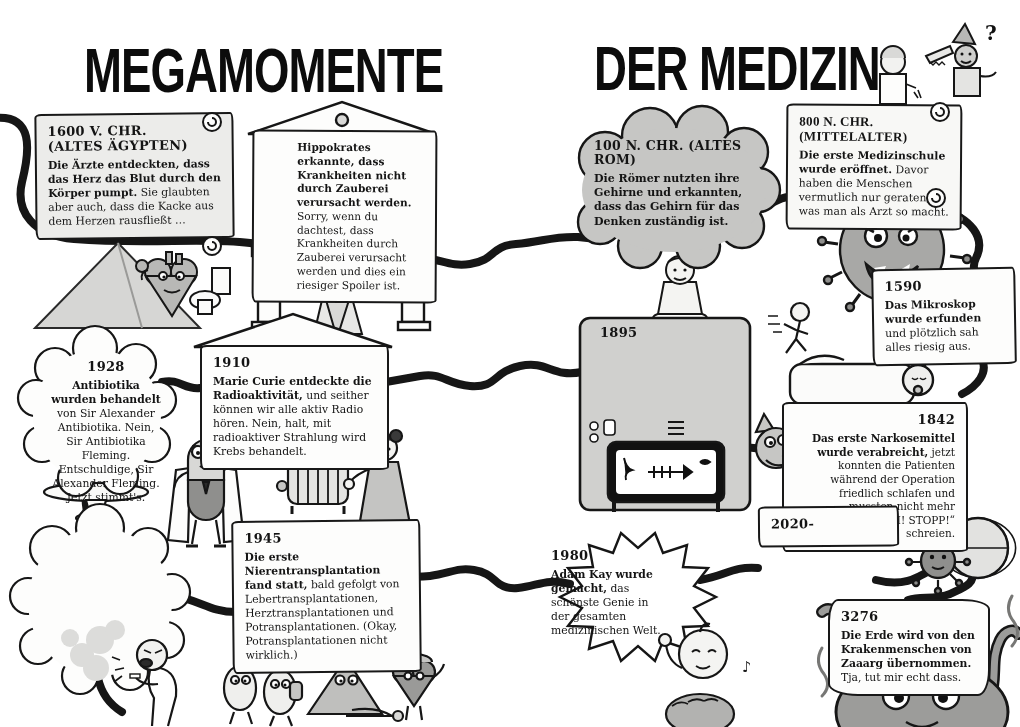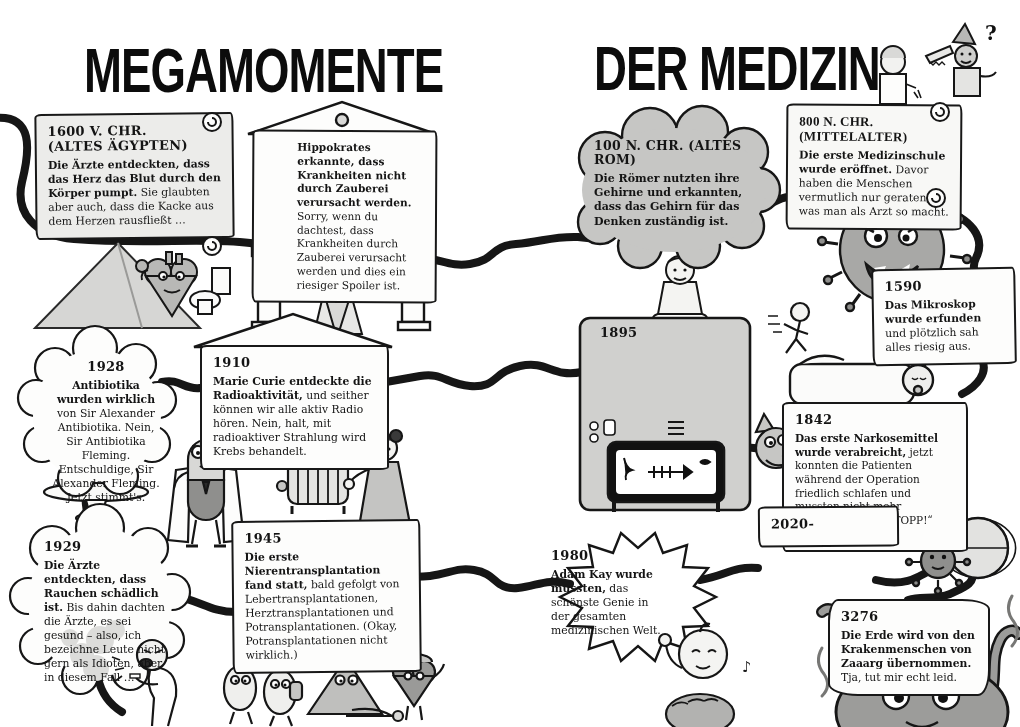--- a/index.html
+++ b/index.html
@@ -25,21 +25,21 @@
   #box-400 .ev-body{font-size:10.6px;margin-left:32px;}
   #box-100{left:594px;top:139px;width:160px;}
   #box-100 .ev-year{font-size:12.5px;}
   #box-100 .ev-body{font-weight:700;font-size:11px;}
   #box-800{left:786px;top:104px;width:150px;background:#f8f8f6;transform:rotate(.4deg);}
   #box-800 .ev-year{font-size:13px;font-family:Liberation Serif, serif;}
   #box-1590{left:872px;top:268px;width:118px;transform:rotate(-1deg);}
   #box-1928{left:50px;top:360px;width:112px;text-align:center;}
   #box-1910{left:200px;top:345px;width:163px;}
   #box-1895{left:600px;top:326px;width:146px;}
-  #box-1842{left:782px;top:402px;width:160px;}
+  #box-1842{left:782px;top:402px;width:160px;text-align:right;}
   #box-1842 .ev-body{font-size:10.5px;}
   #box-1929{left:44px;top:540px;width:122px;}
   #box-1954{left:232px;top:520px;width:163px;transform:rotate(-.6deg);}
   #box-1980{left:551px;top:549px;width:112px;}
   #box-2020{left:758px;top:506px;width:115px;transform:rotate(-.5deg);}
   #box-2185{left:828px;top:599px;width:136px;border-radius:10px 28px 12px 30px/22px 10px 26px 12px;border-width:2px;}
 </style>
 </head>
 <body>
 <div id="page">
@@ -424,60 +424,56 @@
   <div class="ev-body"><b class="lead">Die erste Medizinschule wurde eröffnet.</b> <span>Davor haben die Menschen vermutlich nur geraten, was man als Arzt so macht.</span></div>
 </div>
 
 <div class="ev framed" id="box-1590">
   <div class="ev-year"><span>1590</span></div>
   <div class="ev-body"><b class="lead">Das Mikroskop wurde erfunden</b> <span>und plötzlich sah alles riesig aus.</span></div>
 </div>
 
 <div class="ev" id="box-1928">
   <div class="ev-year"><span>1928</span></div>
-  <div class="ev-body"><b class="lead">Antibiotika wurden wirklich</b> <span>von Sir Alexander Antibiotika. Nein, Sir Antibiotika Fleming. Entschuldige, Sir Alexander Fleming. Jetzt stimmt's.</span></div>
+  <div class="ev-body"><b class="lead">Antibiotika wurden behandelt</b> <span>von Sir Alexander Antibiotika. Nein, Sir Antibiotika Fleming. Entschuldige, Sir Alexander Fleming. Jetzt stimmt's.</span></div>
 </div>
 
 <div class="ev framed" id="box-1910">
   <div class="ev-year"><span>1910</span></div>
   <div class="ev-body"><b class="lead">Marie Curie entdeckte die Radioaktivität,</b> <span>und seither können wir alle aktiv Radio hören. Nein, halt, mit radioaktiver Strahlung wird Krebs behandelt.</span></div>
 </div>
 
 <div class="ev" id="box-1895">
   <div class="ev-year"><span>1895</span></div>
 </div>
 
 <div class="ev framed" id="box-1842">
   <div class="ev-year"><span>1842</span></div>
   <div class="ev-body"><b class="lead">Das erste Narkosemittel wurde verabreicht,</b> <span>jetzt konnten die Patienten während der Operation friedlich schlafen und mussten nicht mehr „AAAAAAAAGH! STOPP!“ schreien.</span></div>
 </div>
 
-<div class="ev" id="box-1929">
-  <div class="ev-year"><span>1929</span></div>
-  <div class="ev-body"><b class="lead">Die Ärzte entdeckten, dass Rauchen schädlich ist.</b> <span>Bis dahin dachten die Ärzte, es sei gesund – also, ich bezeichne Leute nicht gern als Idioten, aber in diesem Fall …</span></div>
-</div>
 
 <div class="ev framed" id="box-1954">
   <div class="ev-year"><span>1945</span></div>
   <div class="ev-body"><b class="lead">Die erste Nierentransplantation fand statt,</b> <span>bald gefolgt von Lebertransplantationen, Herztransplantationen und Potransplantationen. (Okay, Potransplantationen nicht wirklich.)</span></div>
 </div>
 
 <div class="ev" id="box-1980">
   <div class="ev-year"><span>1980</span></div>
-  <div class="ev-body"><b class="lead">Adam Kay wurde mussten,</b> <span>das schönste Genie in der gesamten medizinischen Welt.</span></div>
+  <div class="ev-body"><b class="lead">Adam Kay wurde gemacht,</b> <span>das schönste Genie in der gesamten medizinischen Welt.</span></div>
 </div>
 
 <div class="ev framed" id="box-2020">
   <div class="ev-year"><span>2020-</span></div>
   <div class="ev-body"> <span></span></div>
 </div>
 
 <div class="ev framed" id="box-2185">
   <div class="ev-year"><span>3276</span></div>
-  <div class="ev-body"><b class="lead">Die Erde wird von den Krakenmenschen von Zaaarg übernommen.</b> <span>Tja, tut mir echt leid.</span></div>
+  <div class="ev-body"><b class="lead">Die Erde wird von den Krakenmenschen von Zaaarg übernommen.</b> <span>Tja, tut mir echt dass.</span></div>
 </div>
 
 <svg id="overlay-art" width="1020" height="727" viewBox="0 0 1020 727">
   <g stroke="#161616" stroke-width="2" fill="#fdfdfc">
     <circle cx="212" cy="122" r="9"></circle>
     <path d="M 212 118 a 4 4 0 1 1 -4 4" fill="none"></path>
     <circle cx="212" cy="246" r="9"></circle>
     <path d="M 212 242 a 4 4 0 1 1 -4 4" fill="none"></path>
     <circle cx="940" cy="112" r="9"></circle>
     <path d="M 940 108 a 4 4 0 1 1 -4 4" fill="none"></path>

